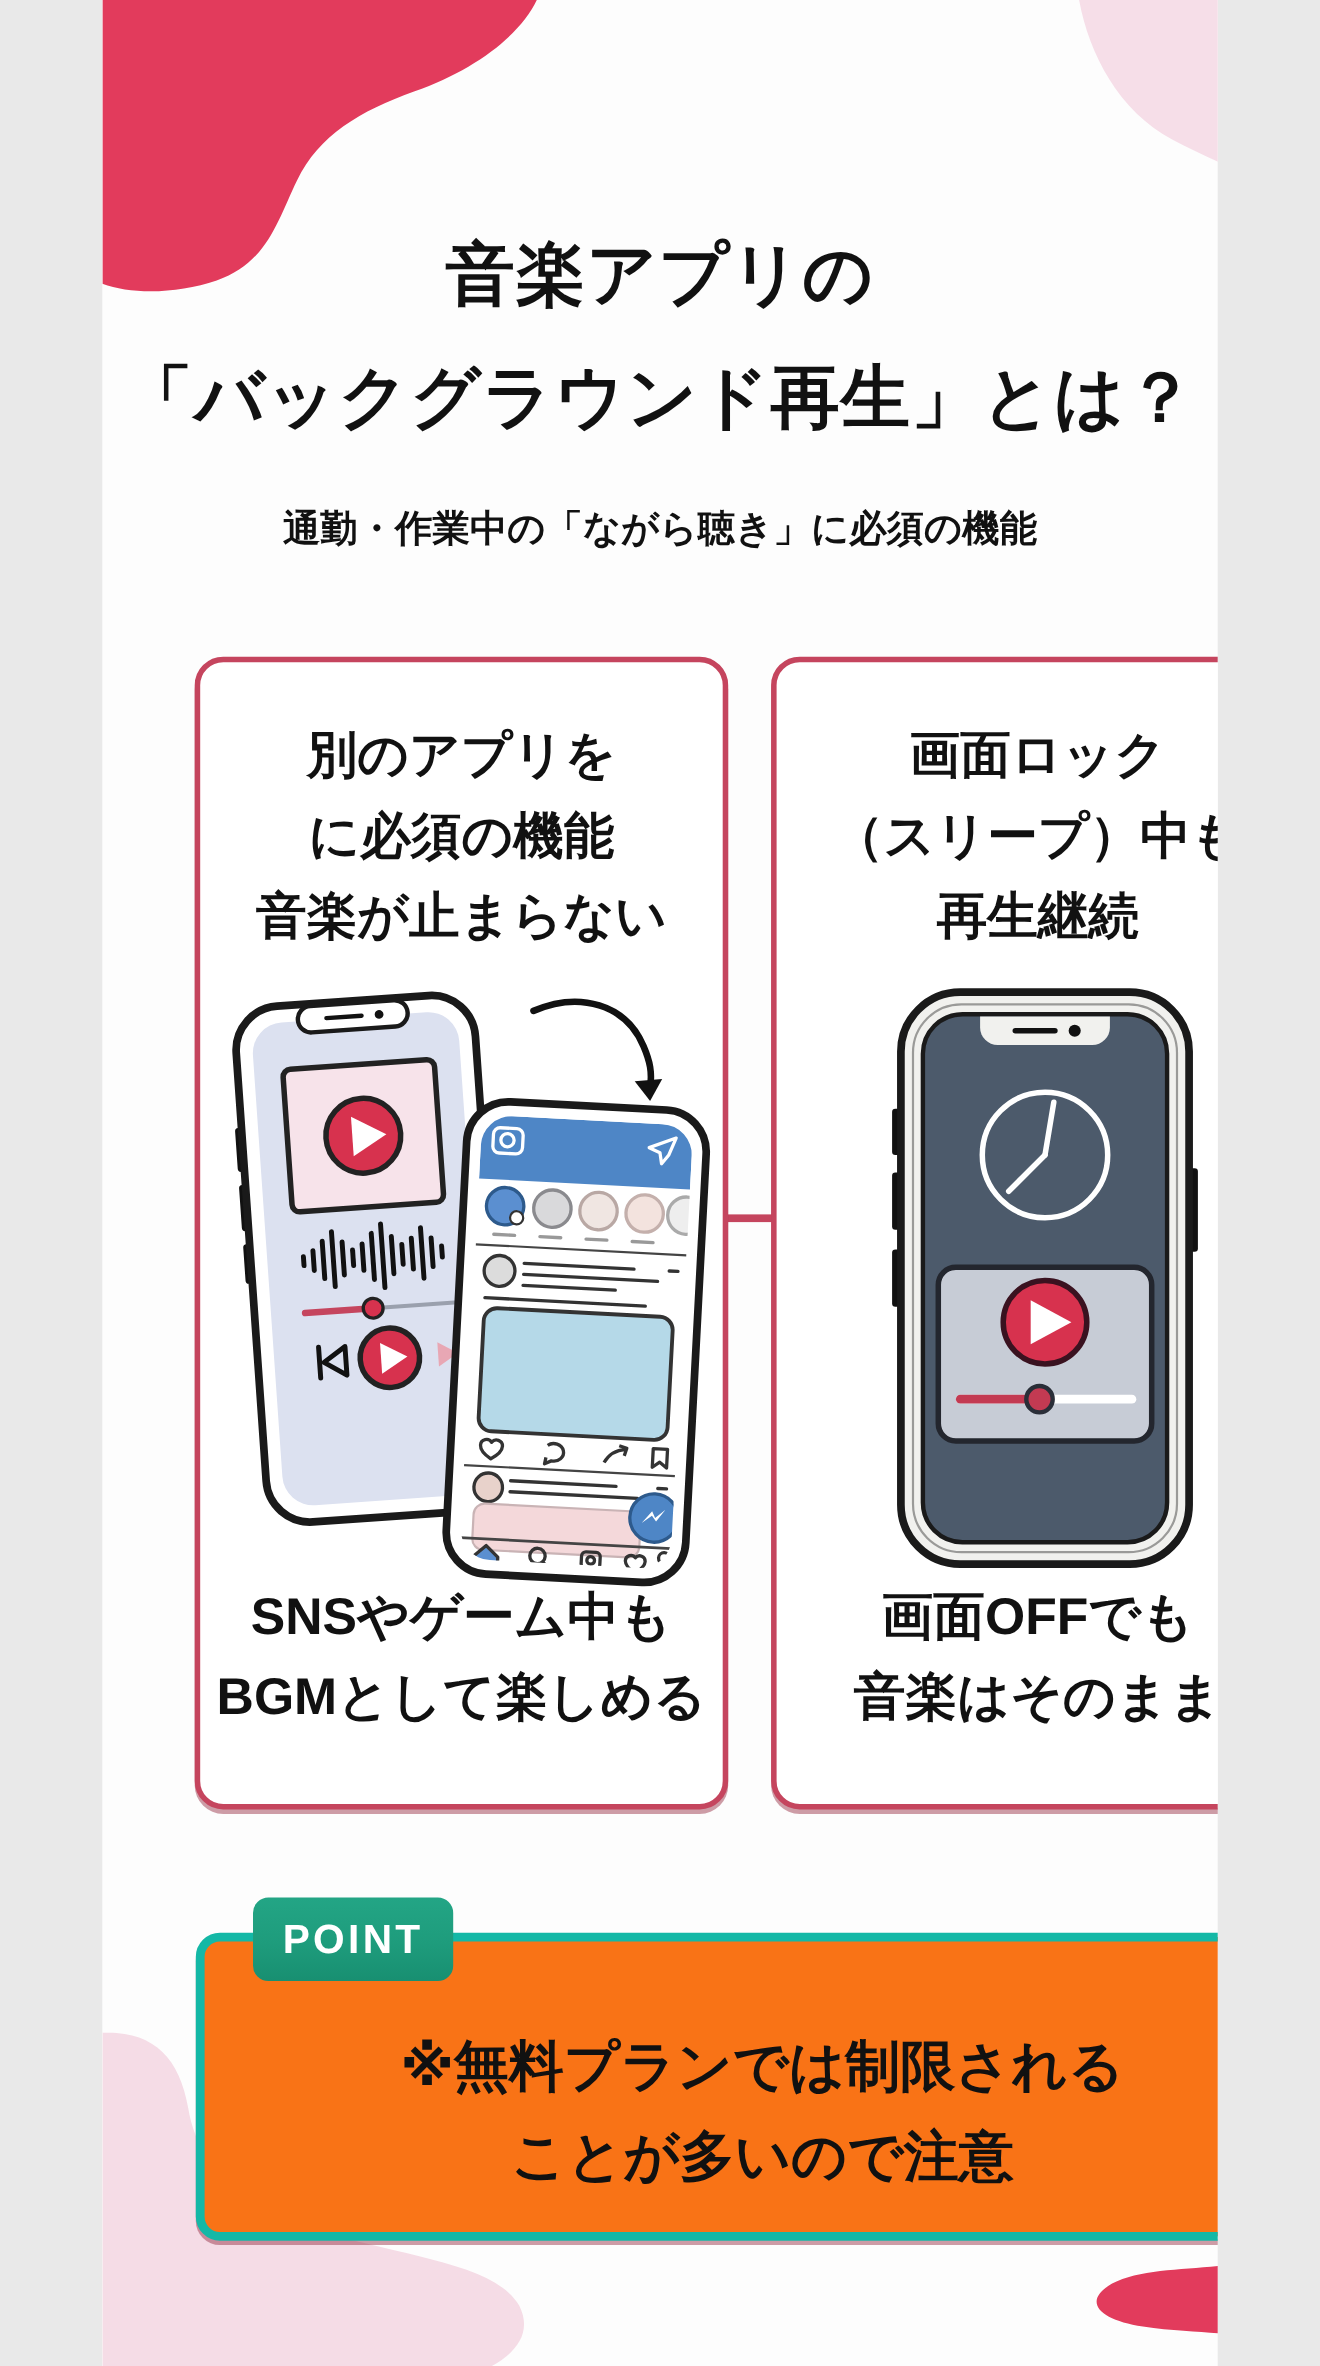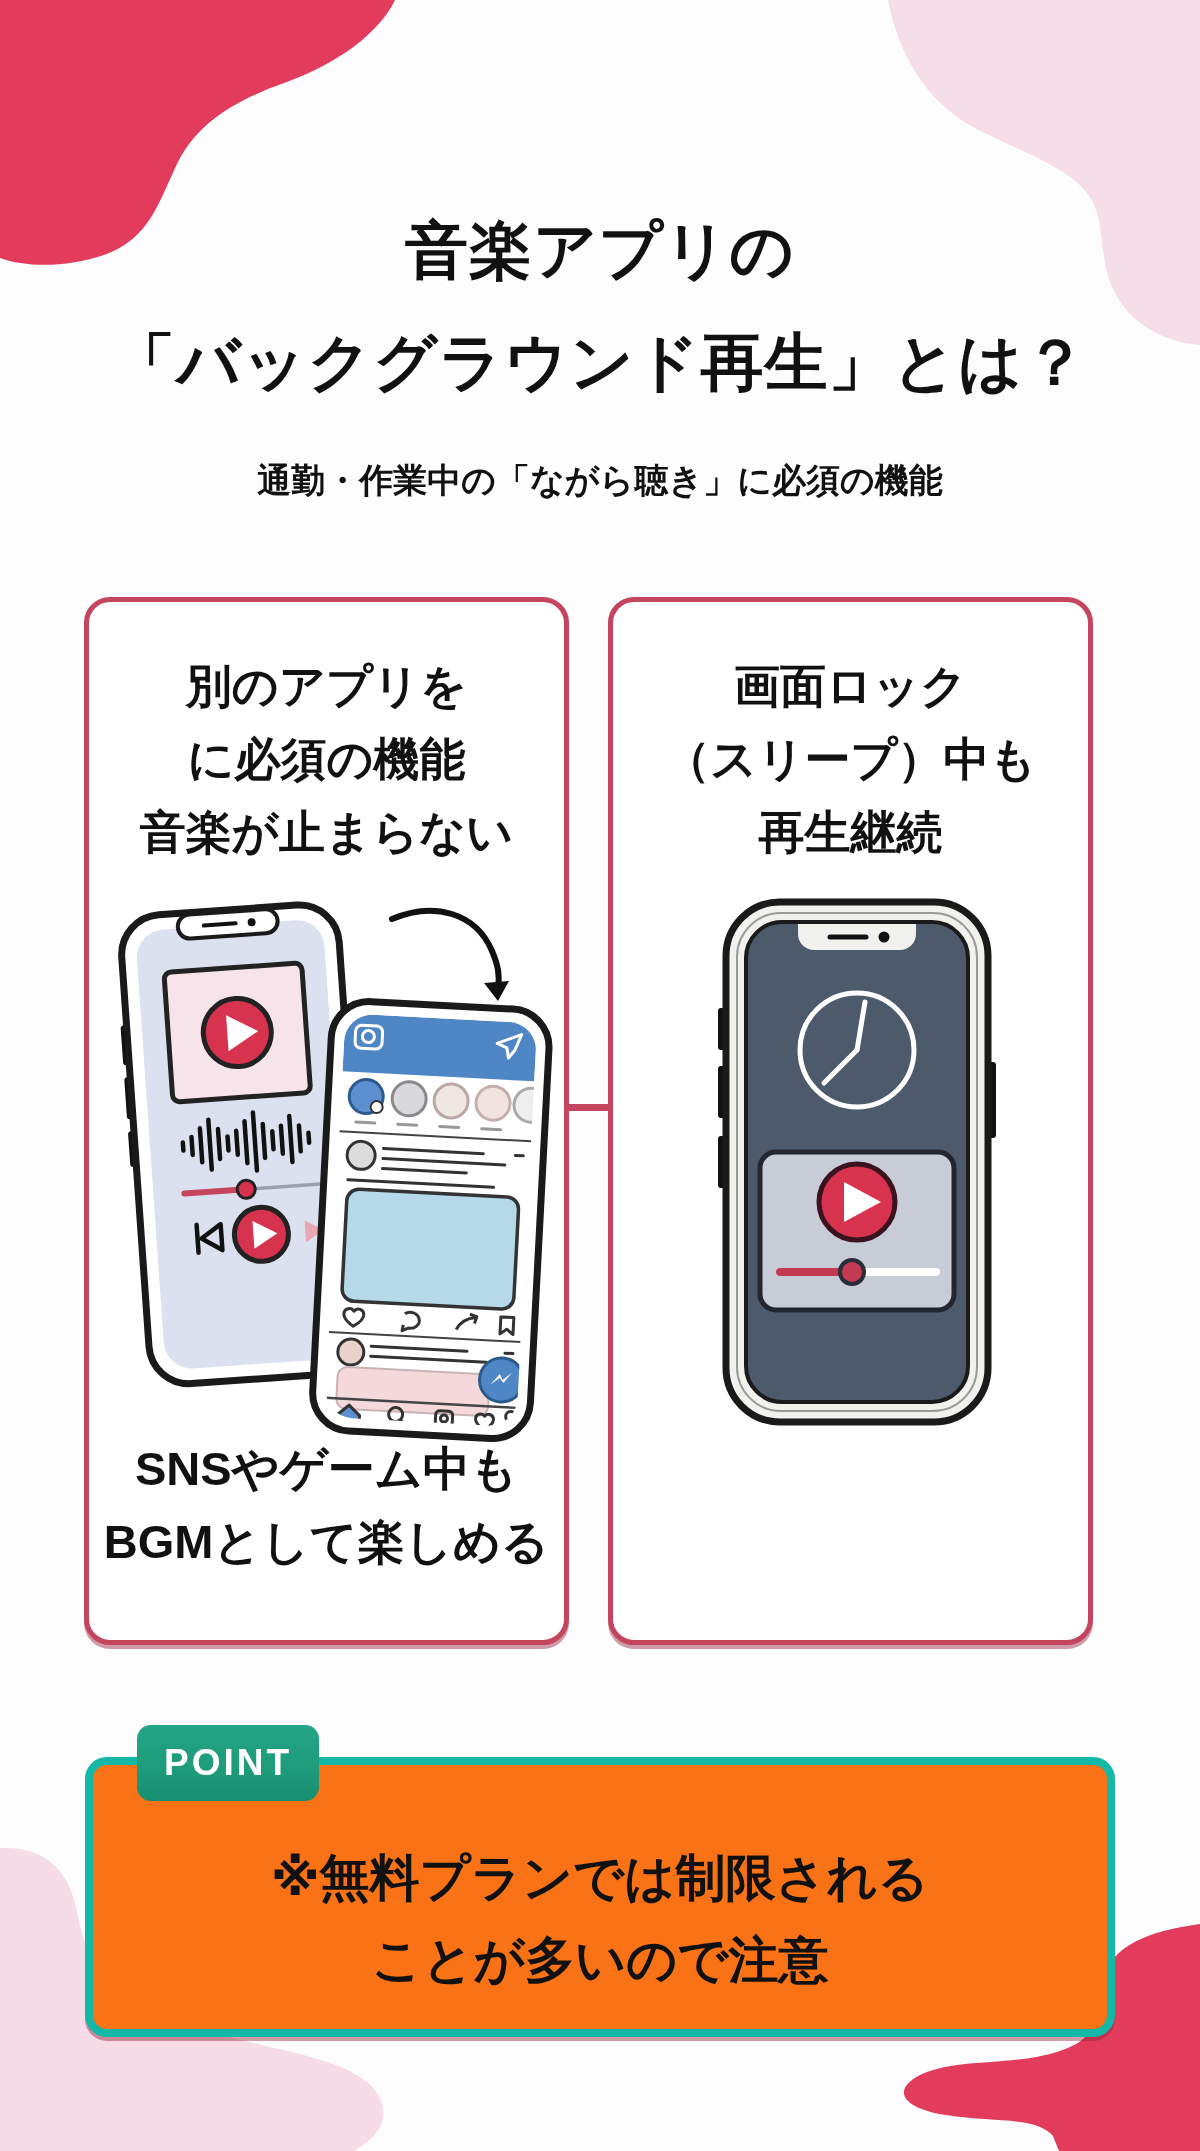--- a/index.html
+++ b/index.html
@@ -1,17 +1,17 @@
 <!DOCTYPE html>
 <html><head>
 <meta charset="utf-8">
 <style>
   html,body{margin:0;padding:0;background:#e9e9e9;}
   .canvas{
-    position:relative;width:1200px;height:2151px;margin:0 auto;
+    position:relative;width:1014px;height:2151px;margin:0 auto;
     background:#FDFDFD;overflow:hidden;
     font-family:"Liberation Sans","DejaVu Sans",sans-serif;
     color:#111;
   }
   .blob{position:absolute;z-index:0;}
   
   .title{
     position:absolute;left:0;top:152px;width:100%;z-index:2;
     text-align:center;font-weight:800;font-size:63px;line-height:112px;
     letter-spacing:1px;color:#111;
@@ -258,20 +258,24 @@
           <rect x="122" y="262" width="194" height="158" rx="16" fill="#C7CCD6" stroke="#23262E" stroke-width="5"></rect>
           <circle cx="219" cy="312" r="38" fill="#D7324E" stroke="#3A1220" stroke-width="5"></circle>
           <path d="M206,292 L243,312 L206,332 Z" fill="#ffffff"></path>
           <line x1="142" y1="382" x2="298" y2="382" stroke="#FFFFFF" stroke-width="8" stroke-linecap="round"></line>
           <line x1="142" y1="382" x2="214" y2="382" stroke="#C33A52" stroke-width="8" stroke-linecap="round"></line>
           <circle cx="214" cy="382" r="12" fill="#C33A52" stroke="#2A2E38" stroke-width="4"></circle>
         </g>
       </g>
     </svg>
 
+    <div class="card-caption">
+      <span style="display:block">画面OFFでも</span>
+      <span style="display:block">音楽はそのまま</span>
+    </div>
   </section>
 
   <section class="point-box">
     <div class="point-badge">POINT</div>
     <div class="point-text">
       <span style="display:block">※無料プランでは制限される</span>
       <span style="display:block">ことが多いので注意</span>
     </div>
   </section>
 

